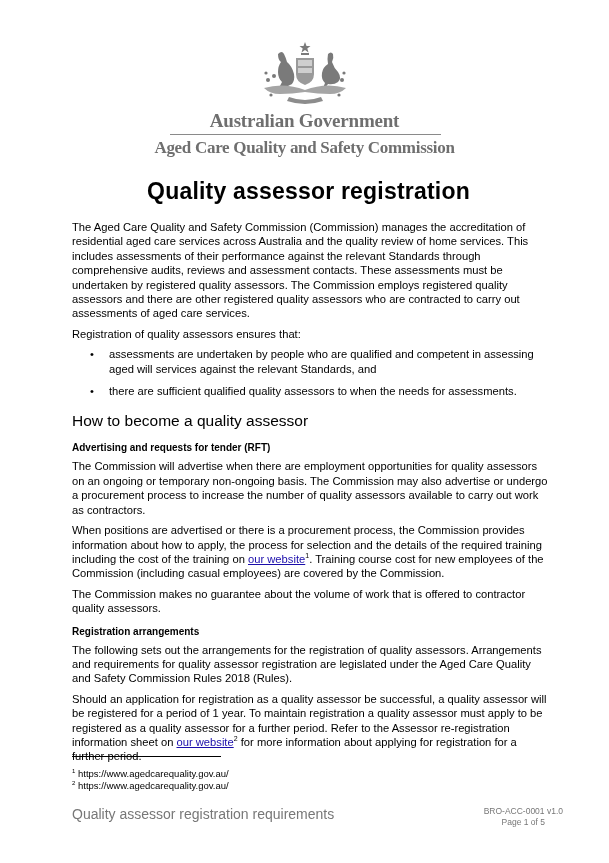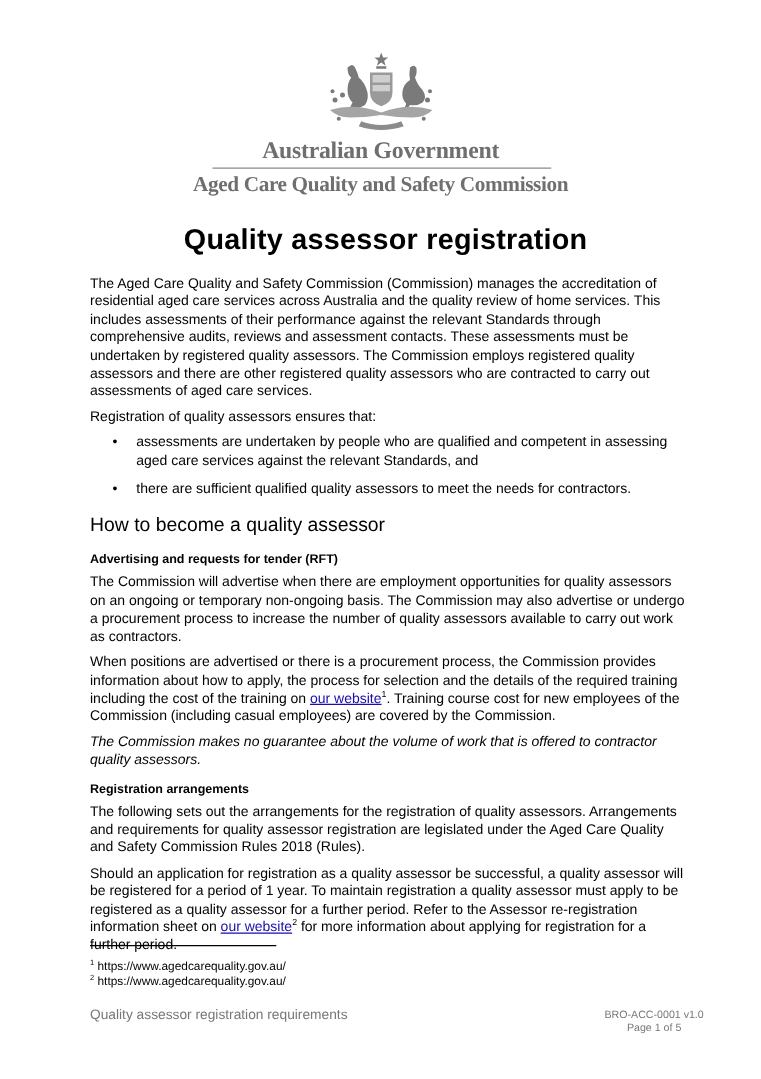--- a/index.html
+++ b/index.html
@@ -27,21 +27,21 @@
   .content li .bullet { position: absolute; left: -19px; top: 0; }
   h2.h2 { font-size: 15.5px; font-weight: normal; margin: 14px 0 11px 0; line-height: 18px; }
   h3.h3 { font-size: 10px; font-weight: bold; margin: 0 0 4px 0; line-height: 14px; }
   a.link { color: #1a0dab; text-decoration: underline; }
   sup { font-size: 7px; line-height: 0; }
 
   .fn-rule { position: absolute; left: 72px; top: 756px; width: 149px; height: 1px; background: #000; }
   .footnotes { position: absolute; left: 72px; top: 768px; font-size: 9.5px; line-height: 11.5px; }
   .footnotes sup { font-size: 6px; }
 
-  .footer-left { position: absolute; left: 72px; top: 806px; font-size: 11px; color: #777; }
+  .footer-left { position: absolute; left: 72px; top: 806px; font-size: 14px; color: #777; }
   .footer-right { position: absolute; right: 70px; top: 806px; font-size: 8.5px; color: #777;
                   text-align: center; line-height: 11px; }
 </style>
 </head>
 <body>
 
 <div class="page">
 
   <svg class="crest" viewBox="0 0 98 68">
     <g fill="#7a7a7a">
@@ -75,34 +75,34 @@
   <div class="agency-name">Aged Care Quality and Safety Commission</div>
 
   <h1 class="title" style="margin:4px;">Quality assessor registration</h1>
 
   <div class="content">
     <p>The Aged Care Quality and Safety Commission (Commission) manages the accreditation of residential aged care services across Australia and the quality review of home services. This includes assessments of their performance against the relevant Standards through comprehensive audits, reviews and assessment contacts. These assessments must be undertaken by registered quality assessors. The Commission employs registered quality assessors and there are other registered quality assessors who are contracted to carry out assessments of aged care services.</p>
     <p>Registration of quality assessors ensures that:</p>
     <ul>
       <li>
         <span class="bullet">•</span>
-        <span>assessments are undertaken by people who are qualified and competent in assessing aged care services against the relevant Standards, and</span>
+        <span>assessments are undertaken by people who are qualified and competent in assessing aged will services against the relevant Standards, and</span>
       </li>
       <li>
         <span class="bullet">•</span>
-        <span>there are sufficient qualified quality assessors to meet the needs for contractors.</span>
+        <span>there are sufficient qualified quality assessors to when the needs for assessments.</span>
       </li>
     </ul>
 
     <h2 class="h2">How to become a quality assessor</h2>
 
     <h3 class="h3">Advertising and requests for tender (RFT)</h3>
     <p>The Commission will advertise when there are employment opportunities for quality assessors on an ongoing or temporary non-ongoing basis. The Commission may also advertise or undergo a procurement process to increase the number of quality assessors available to carry out work as contractors.</p>
     <p><span>When positions are advertised or there is a procurement process, the Commission provides information about how to apply, the process for selection and the details of the required training including the cost of the training on </span><a class="link" href="#">our website</a><sup>1</sup><span>. Training course cost for new employees of the Commission (including casual employees) are covered by the Commission.</span></p>
-    <p style="margin-bottom:9px;font-style:italic;">The Commission makes no guarantee about the volume of work that is offered to contractor quality assessors.</p>
+    <p style="margin-bottom:9px;">The Commission makes no guarantee about the volume of work that is offered to contractor quality assessors.</p>
 
     <h3 class="h3">Registration arrangements</h3>
     <p>The following sets out the arrangements for the registration of quality assessors. Arrangements and requirements for quality assessor registration are legislated under the Aged Care Quality and Safety Commission Rules 2018 (Rules).</p>
     <p><span>Should an application for registration as a quality assessor be successful, a quality assessor will be registered for a period of 1 year. To maintain registration a quality assessor must apply to be registered as a quality assessor for a further period. Refer to the Assessor re-registration information sheet on </span><a class="link" href="#">our website</a><sup>2</sup><span> for more information about applying for registration for a further period.</span></p>
   </div>
 
   <div class="fn-rule"></div>
   <div class="footnotes">
     <div><sup>1</sup> <span>https://www.agedcarequality.gov.au/</span></div>
     <div><sup>2</sup> <span>https://www.agedcarequality.gov.au/</span></div>

